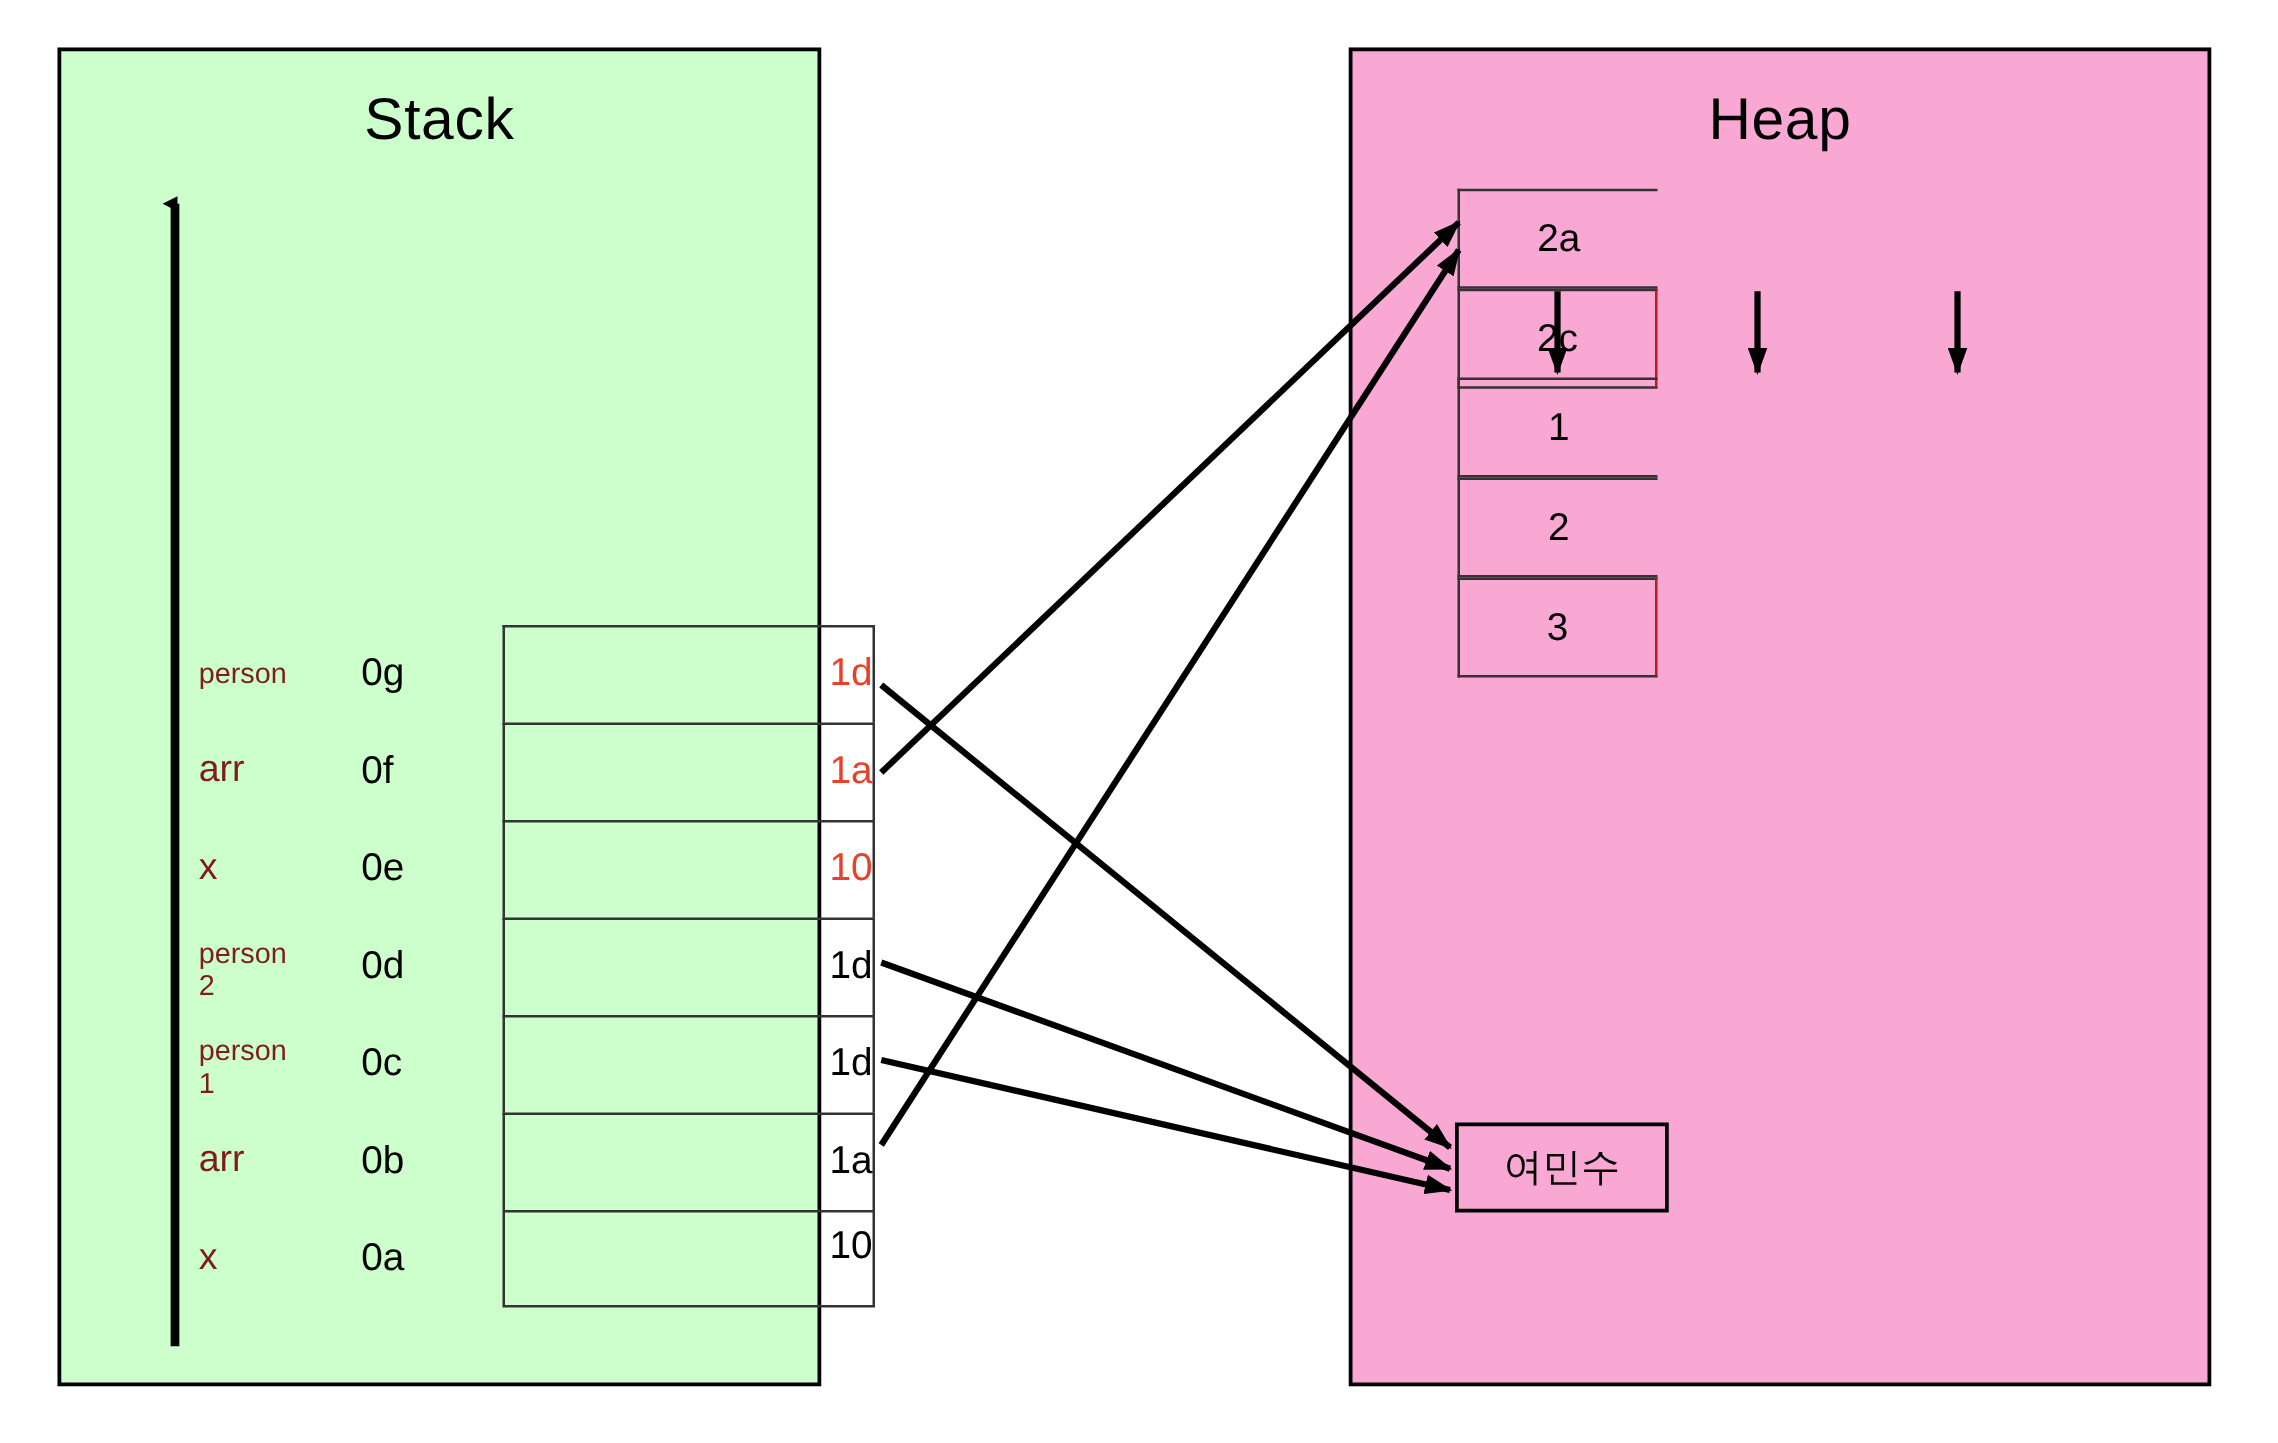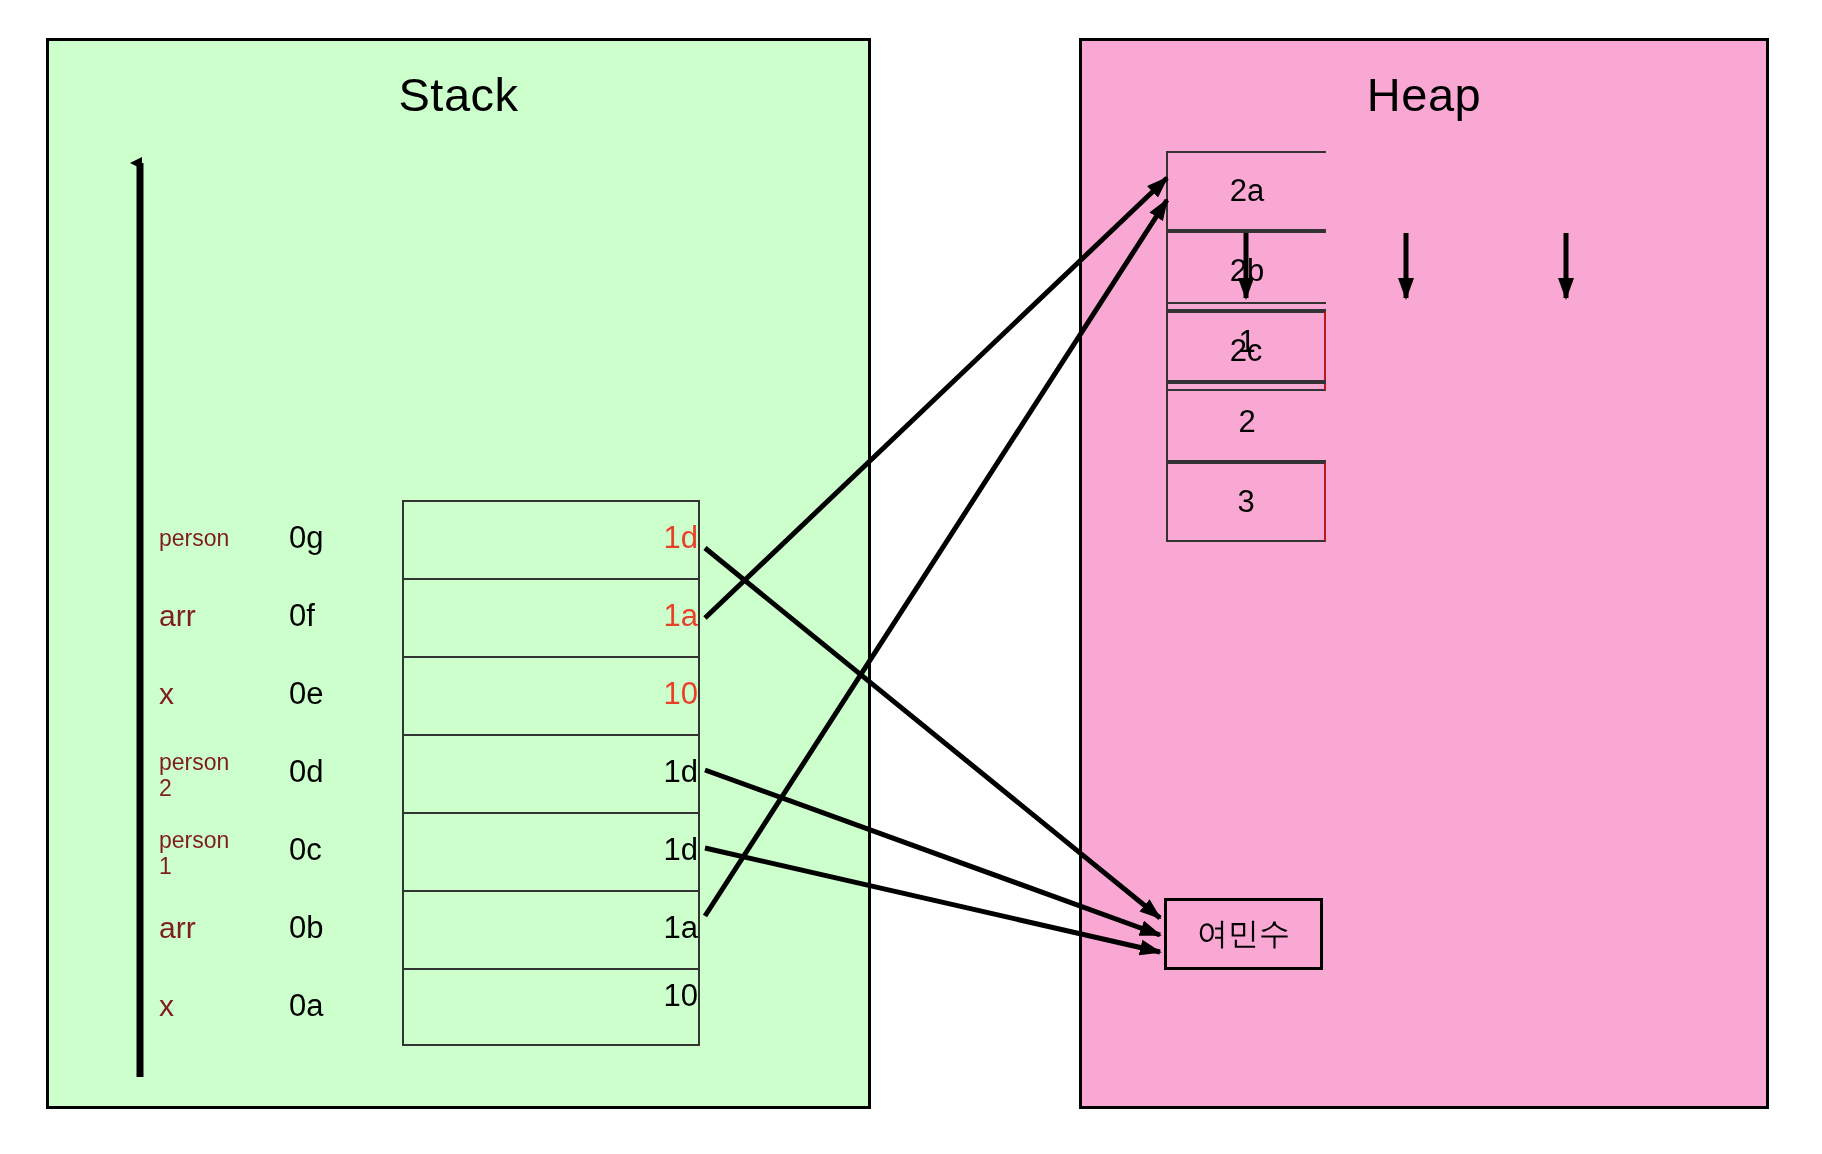--- a/index.html
+++ b/index.html
@@ -23,21 +23,21 @@
 
   
   .panel {
     position: absolute;
     box-sizing: border-box;
     border: 3px solid #000000;
   }
   #stack-panel {
     left: 46px;
     top: 38px;
-    width: 825px;
+    width: 611px;
     height: 1071px;
     background: #ccffcc;
   }
   #heap-panel {
     left: 1079px;
     top: 38px;
     width: 690px;
     height: 1071px;
     background: #f9a8d4;
   }
@@ -155,21 +155,21 @@
     top: 151px;
   }
   #heap-val-row {
     left: 1166px;
     top: 302px;
   }
   #heap-string-box {
     position: absolute;
     left: 1164px;
     top: 898px;
-    width: 159px;
+    width: 171px;
     height: 72px;
     box-sizing: border-box;
     border: 3px solid #000000;
     display: flex;
     align-items: center;
     justify-content: center;
     font-size: 31px;
     color: #000;
   }
 
@@ -268,21 +268,20 @@
         </div>
       </div>
   </div>
 
   <div class="panel" id="heap-panel">
     <div class="panel-title">Heap</div>
   </div>
 
   <div class="heap-table" id="heap-addr-row">
       <div class="heap-cell">2a</div>
-      <div class="heap-cell">2b</div>
       <div class="heap-cell">2c</div>
     </div>
   <div class="heap-table" id="heap-val-row">
       <div class="heap-cell">1</div>
       <div class="heap-cell">2</div>
       <div class="heap-cell">3</div>
     </div>
   <div id="heap-string-box">여민수</div>
 
   <svg id="connectors" viewBox="0 0 1822 1154" width="1822" height="1154">

